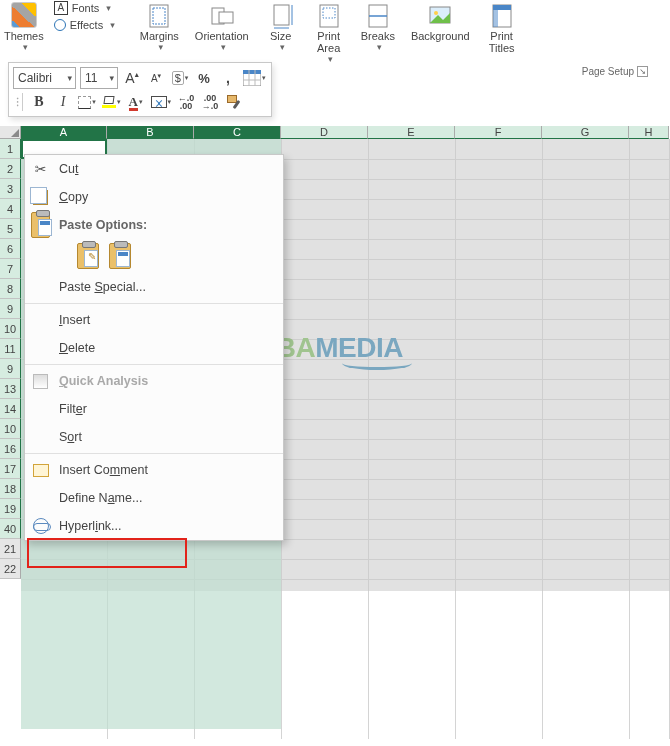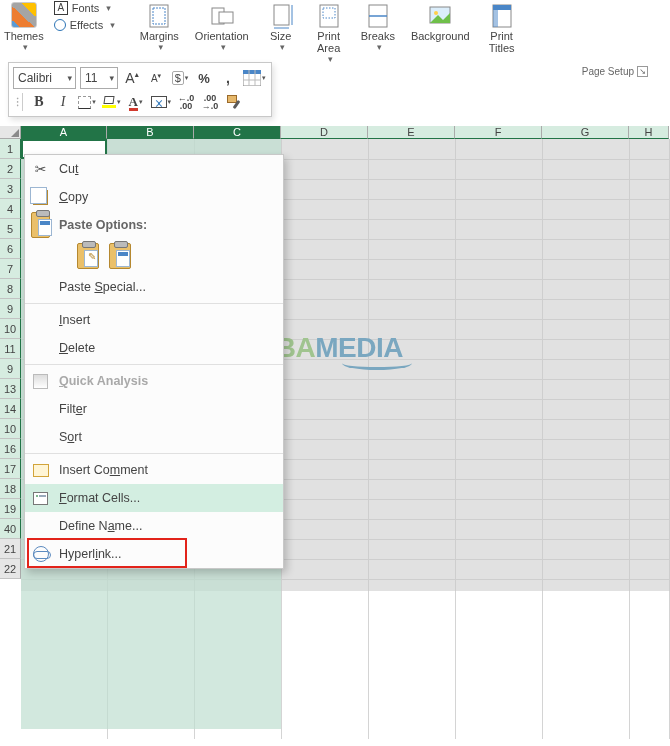--- a/index.html
+++ b/index.html
@@ -377,26 +377,20 @@
   <div class="mi arrow">
         <span>S<u class="mn">o</u>rt</span>
       </div>
   <hr>
   <div class="mi">
     <span class="mico">
           <span class="commenticon"></span>
         </span>
     <span>Insert Co<u class="mn">m</u>ment</span>
   </div>
-  <div class="mi hov">
-    <span class="mico">
-          <span class="fc-icon"></span>
-        </span>
-    <span><u class="mn">F</u>ormat Cells...</span>
-  </div>
   <div class="mi">
         <span>Define N<u class="mn">a</u>me...</span>
       </div>
   <div class="mi">
     <span class="mico">
           <span class="hy-icon"></span>
         </span>
     <span>Hyperl<u class="mn">i</u>nk...</span>
   </div>
 </div>

